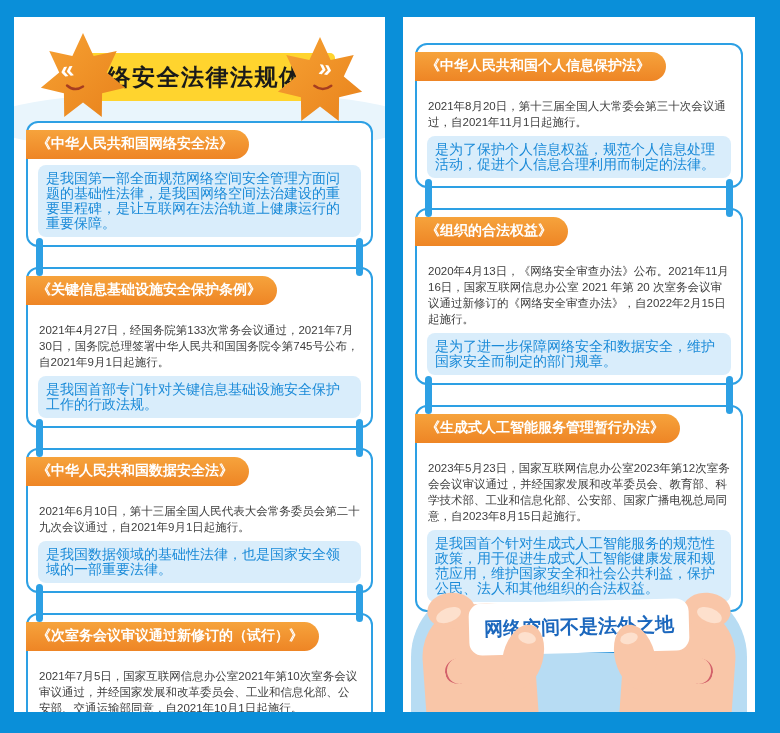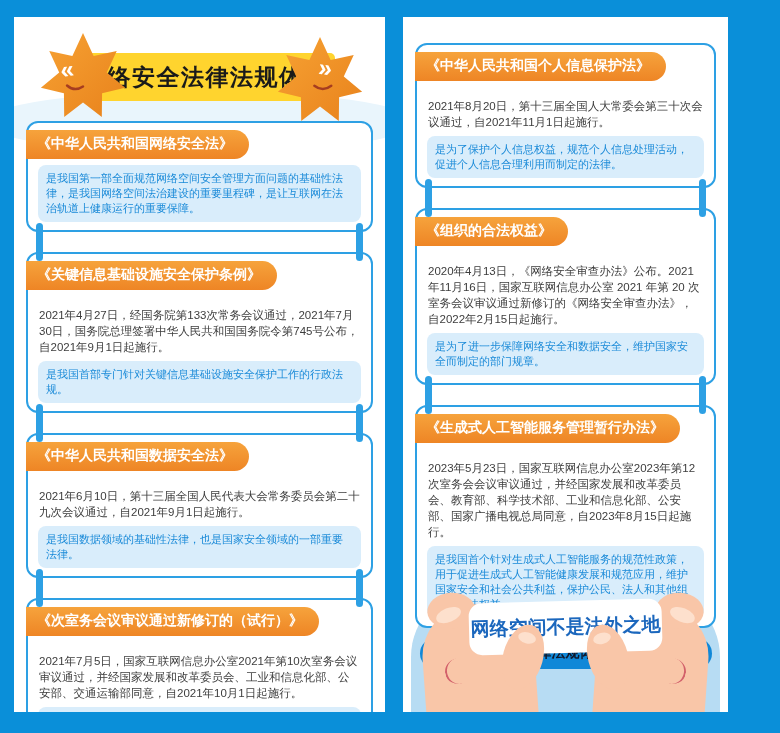--- a/index.html
+++ b/index.html
@@ -3,21 +3,21 @@
 <meta charset="utf-8">
 <style>
   html,body{margin:0;padding:0;}
   body{
     width:780px;height:733px;position:relative;overflow:hidden;
     background:#0a8fd9;
     font-family:"Liberation Sans", sans-serif;
   }
   .panel{position:absolute;top:17px;height:695px;background:#ffffff;overflow:hidden;}
   .panel.left{left:14px;width:371px;}
-  .panel.right{left:403px;width:325px;}
+  .panel.right{left:403px;width:352px;}
 
   
   .hdr{position:relative;height:104px;}
   .wash{position:absolute;left:-30px;right:-30px;top:74px;height:62px;
         background:#e9f5fc;border-radius:50%;}
   .banner{position:absolute;left:62px;right:50px;top:36px;height:48px;
         background:#ffd42e;border-radius:5px;display:flex;align-items:center;justify-content:center;
         font-size:23px;font-weight:bold;color:#1a1a1a;letter-spacing:1.5px;z-index:1;}
   .star{position:absolute;width:94px;height:94px;z-index:2;}
   .star.sl{left:22px;top:14px;}
@@ -26,21 +26,21 @@
   
   .card{margin:0 12px;border:2px solid #2da0e4;border-radius:12px;background:#fff;
         padding:7px 0 8px;position:relative;z-index:1;}
   .pill{display:inline-block;white-space:nowrap;max-width:92%;
         background:linear-gradient(180deg,#f6a33c,#ee8525);
         color:#fff;font-weight:bold;font-size:14px;
         padding:5px 16px 6px 11px;border-radius:0 15px 15px 0;
         margin-left:-2px;position:relative;}
   .cbody{margin:17px 0 0;padding:0 11px;font-size:11.5px;line-height:16px;color:#3d3d3d;}
   .note{margin:6px 10px 0;background:#d9edfb;border-radius:8px;
-        padding:6px 8px;font-size:11px;line-height:15px;color:#1a8ad8;}
+        padding:6px 8px;font-size:14px;line-height:15px;color:#1a8ad8;}
   .connector{position:relative;height:20px;margin:0 12px;z-index:2;}
   .connector i{position:absolute;top:-9px;width:7px;height:38px;background:#2da0e4;border-radius:3.5px;display:block;}
   .connector i.l{left:10px;}
   .connector i.r{right:10px;}
   .rtop{height:26px;}
 
   
   .concl{margin:10px auto 0;width:max-content;max-width:330px;
         background:#1088d8;color:#0f172a;font-weight:bold;font-size:14px;
         padding:6px 20px 7px;border-radius:16px;text-align:center;position:relative;z-index:1;}

